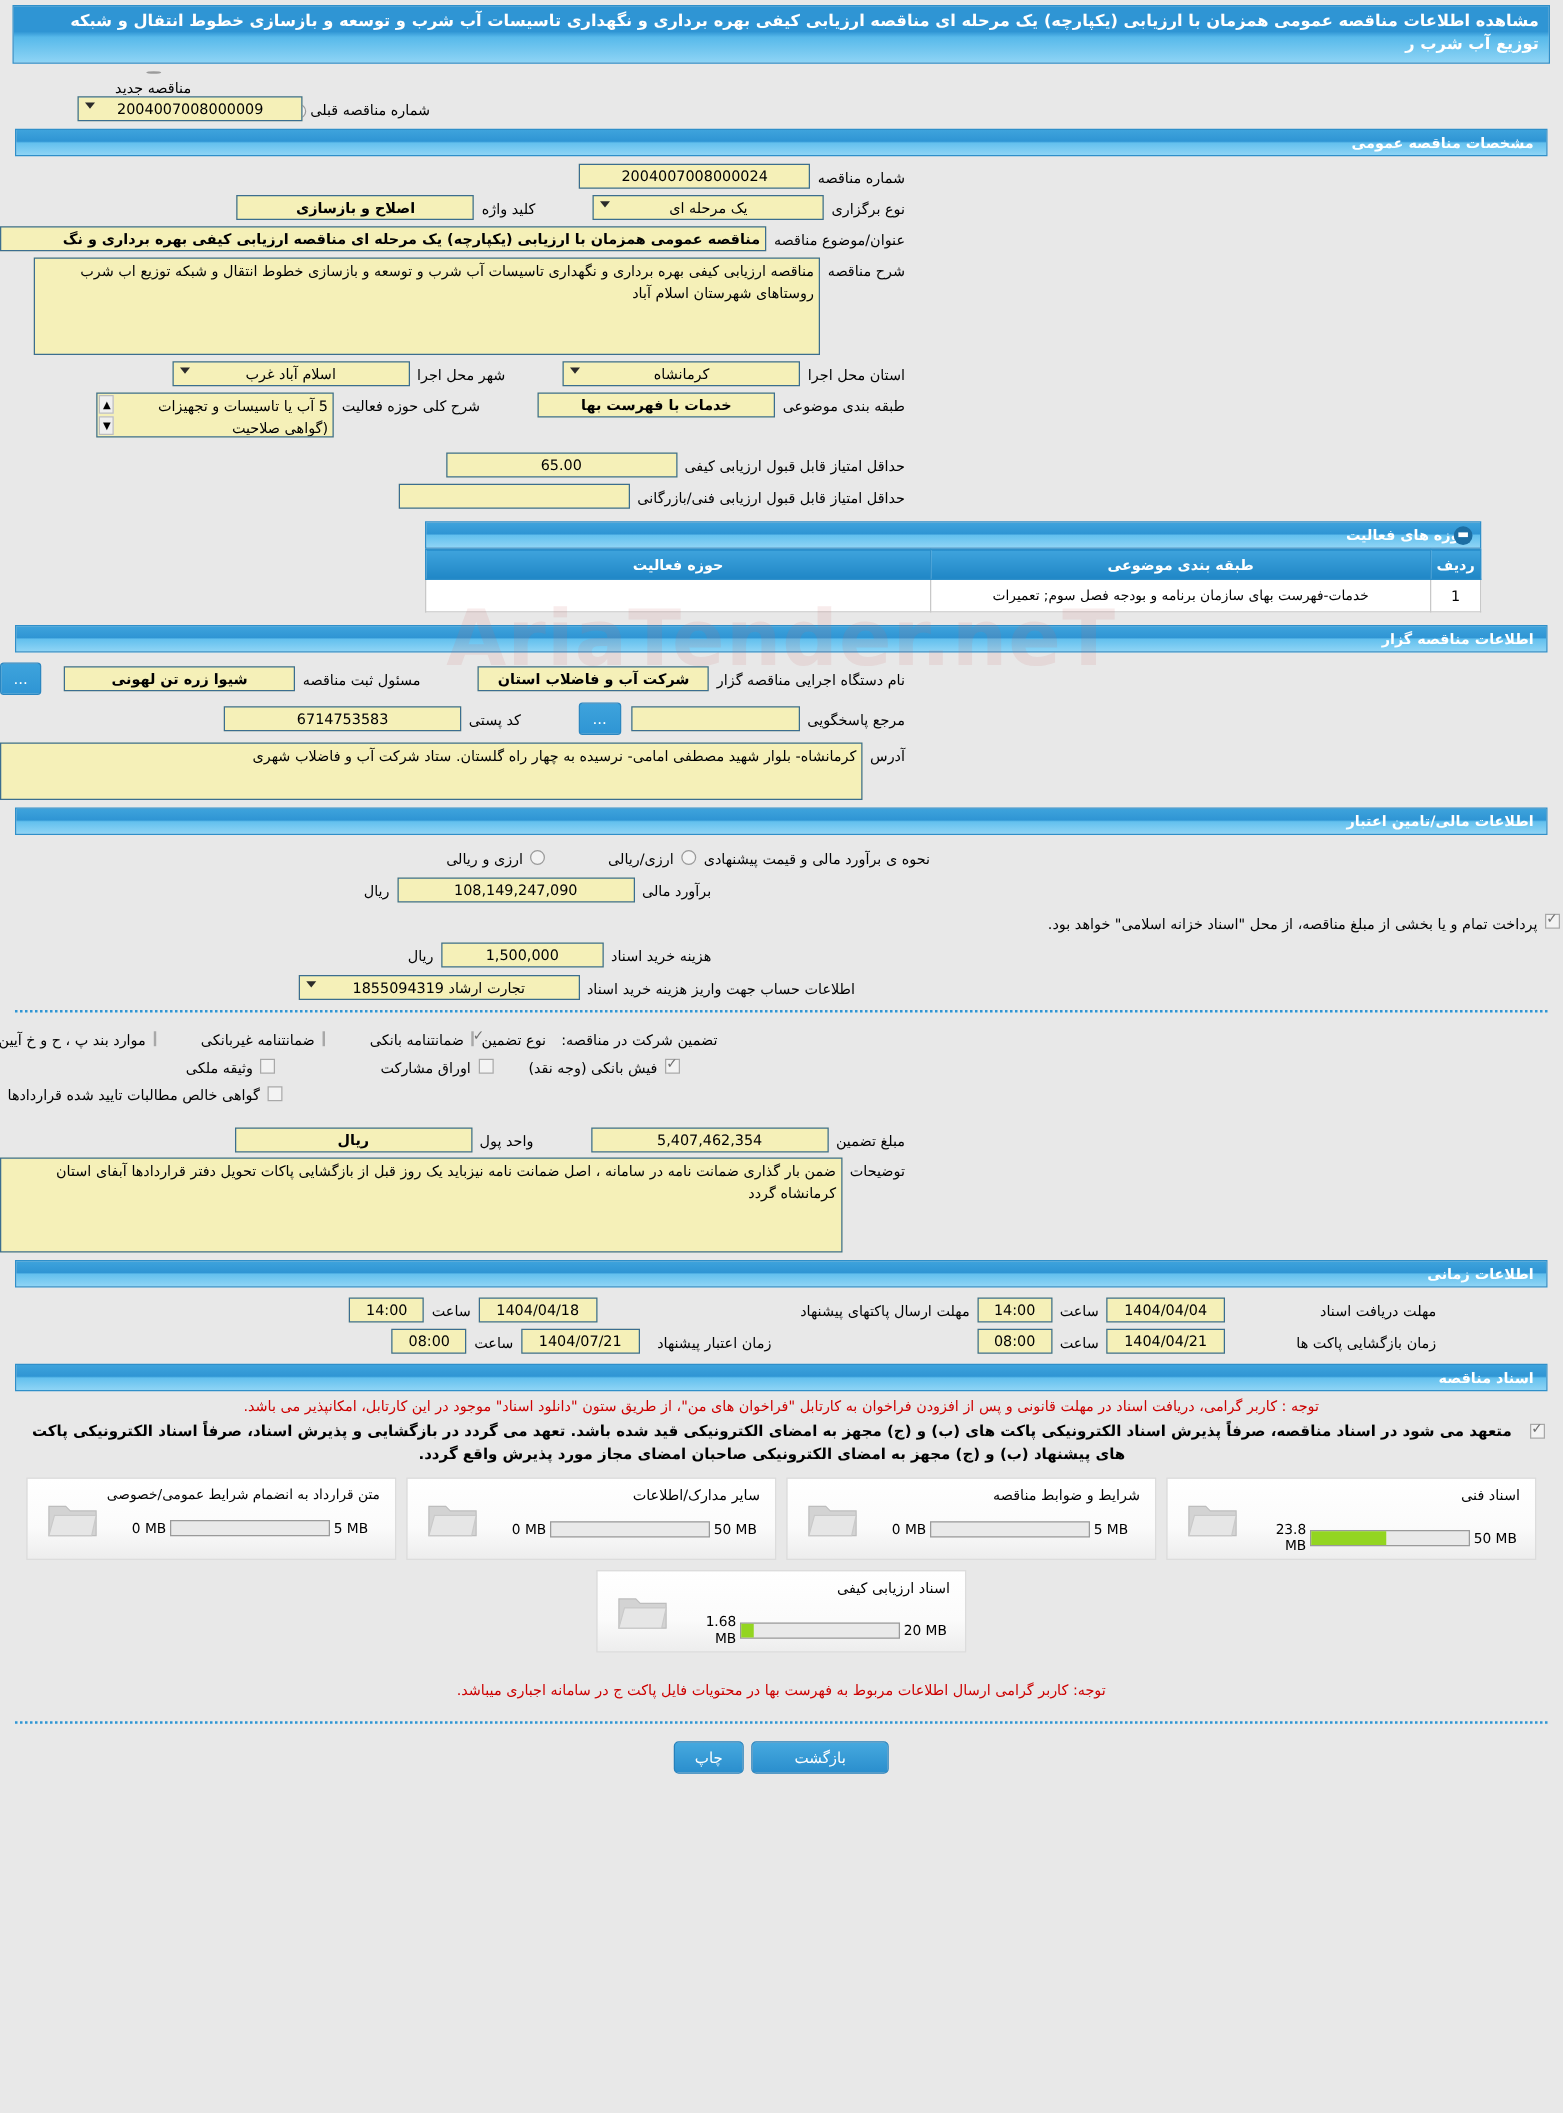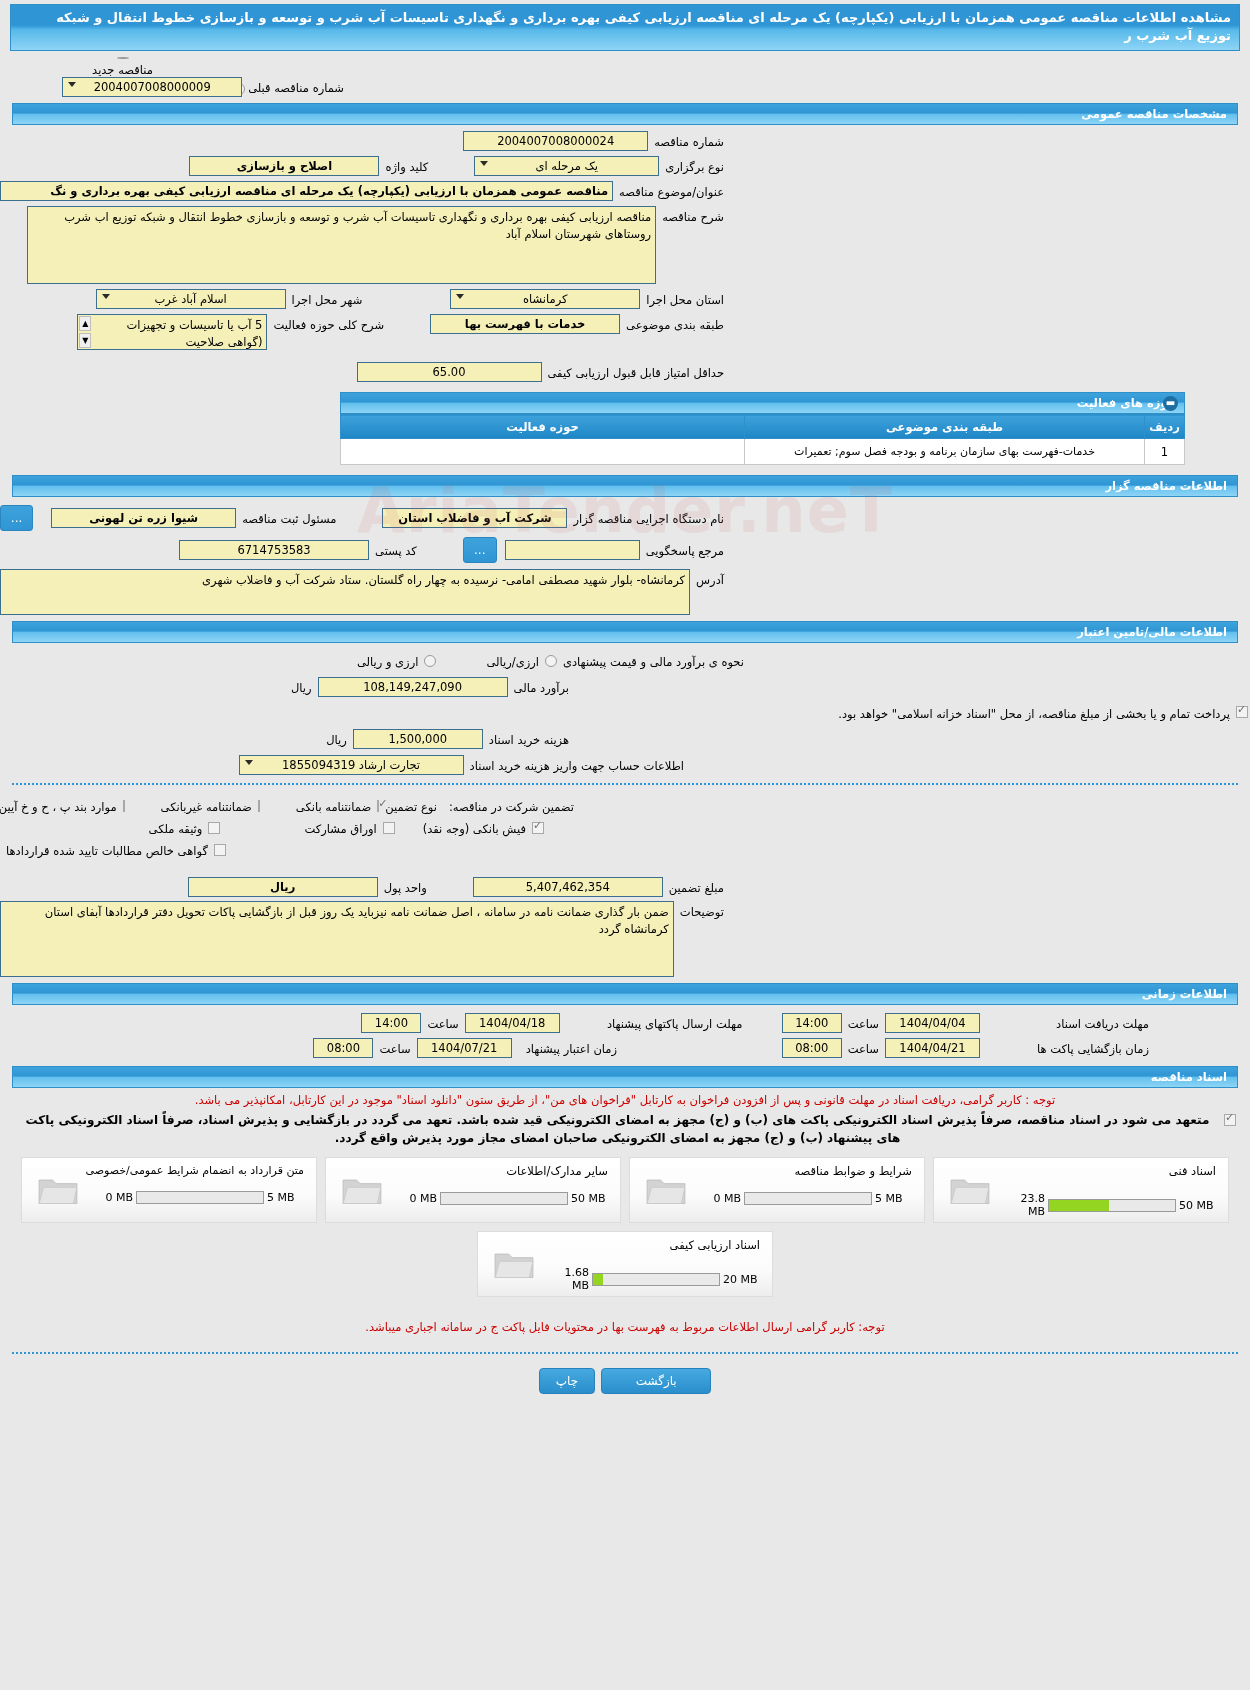--- a/index.html
+++ b/index.html
@@ -243,21 +243,21 @@
       <div class="fld bold rtlt" style="width:700px;">مناقصه عمومی همزمان با ارزیابی (یکپارچه) یک مرحله ای مناقصه ارزیابی کیفی      بهره برداری و نگ</div>
     </div>
 
     <div style="display:flex; justify-content:flex-start; padding-right:520px; margin-bottom:5px;">
       <span class="lbl">شرح مناقصه</span>
       <div class="ta" style="width:700px; height:78px;margin-left:27px;">مناقصه ارزیابی کیفی     بهره برداری و نگهداری تاسیسات آب شرب و توسعه و بازسازی خطوط انتقال و شبکه توزیع اب شرب روستاهای شهرستان اسلام آباد</div>
     </div>
 
     <div style="display:flex; justify-content:flex-start; padding-right:520px; margin-bottom:5px;">
       <span class="lbl">استان محل اجرا</span>
-      <div class="sel" style="width:190px;margin-left:42px;">
+      <div class="sel" style="width:190px;">
         <span class="caret"></span>
         <span>کرمانشاه</span>
       </div>
       <span class="lbl" style="margin-right:40px;">شهر محل اجرا</span>
       <div class="sel" style="width:190px;">
         <span class="caret"></span>
         <span>اسلام آباد غرب</span>
       </div>
     </div>
 
@@ -270,20 +270,24 @@
         <span style="position:absolute;left:1px;top:1px;width:12px;height:15px;background:#efefef;border:1px solid #bdbdbd;font-size:8px;line-height:13px;text-align:center;">▲</span>
         <span style="position:absolute;left:1px;bottom:1px;width:12px;height:15px;background:#efefef;border:1px solid #bdbdbd;font-size:8px;line-height:13px;text-align:center;">▼</span>
       </div>
     </div>
 
     <div style="display:flex; justify-content:flex-start; padding-right:520px; margin-bottom:5px; margin-top:12px;">
       <span class="lbl">حداقل امتیاز قابل قبول ارزیابی کیفی</span>
       <div class="fld" style="width:185px; text-align:center;">65.00</div>
     </div>
 
+    <div style="display:flex; justify-content:flex-start; padding-right:520px; margin-bottom:5px;">
+      <span class="lbl">حداقل امتیاز قابل قبول ارزیابی فنی/بازرگانی</span>
+      <div class="fld" style="width:185px; text-align:center;"></div>
+    </div>
   </div>
 
   <div class="tbl-wrap" style="width:845px; margin-right:65px; margin-top:10px;">
     <div class="tbl-head">
       <span class="collapse-ico">▬</span>
       <span>حوزه های فعالیت</span>
     </div>
     <table class="act">
       <thead>
         <tr>
@@ -416,21 +420,21 @@
   <div class="bar" style="margin-top:6px;">
     <span>اطلاعات زمانی</span>
   </div>
 
   <div style="padding-top:8px;">
     <div style="display:flex; justify-content:flex-start; padding-right:95px; align-items:center; margin-bottom:5px;">
       <span class="lbl" style="width:175px; text-align:right;">مهلت دریافت اسناد</span>
       <div class="fld" style="width:95px; text-align:center;">1404/04/04</div>
       <span class="lbl">ساعت</span>
       <div class="fld" style="width:60px; text-align:center;">14:00</div>
-      <span class="lbl" style="width:222px; text-align:center; padding-left:14px;">مهلت ارسال پاکتهای پیشنهاد</span>
+      <span class="lbl" style="width:304px; text-align:right; padding-left:14px;">مهلت ارسال پاکتهای پیشنهاد</span>
       <div class="fld" style="width:95px; text-align:center;">1404/04/18</div>
       <span class="lbl">ساعت</span>
       <div class="fld" style="width:60px; text-align:center;">14:00</div>
     </div>
     <div style="display:flex; justify-content:flex-start; padding-right:95px; align-items:center;">
       <span class="lbl" style="width:175px; text-align:right;">زمان بازگشایی پاکت ها</span>
       <div class="fld" style="width:95px; text-align:center;">1404/04/21</div>
       <span class="lbl">ساعت</span>
       <div class="fld" style="width:60px; text-align:center;">08:00</div>
       <span class="lbl" style="width:270px; text-align:left; padding-left:14px;">زمان اعتبار پیشنهاد</span>

